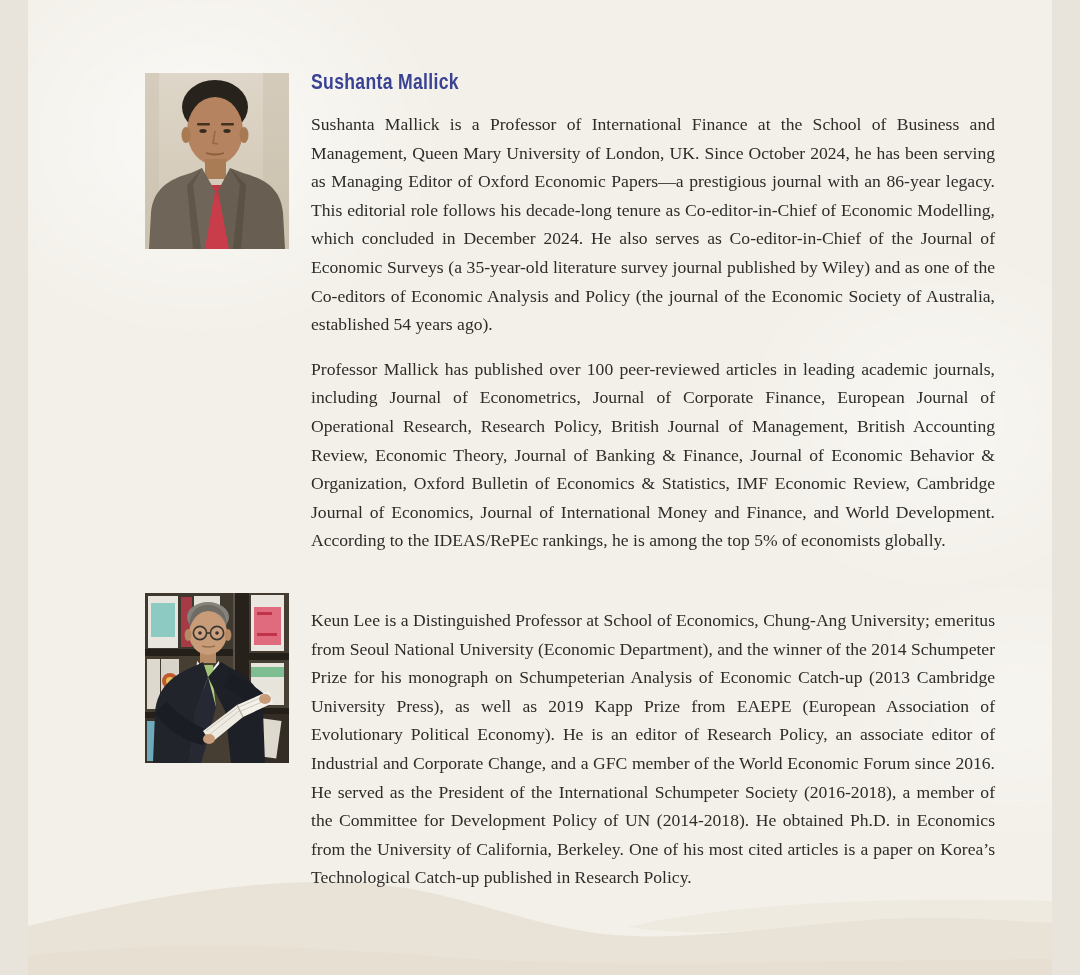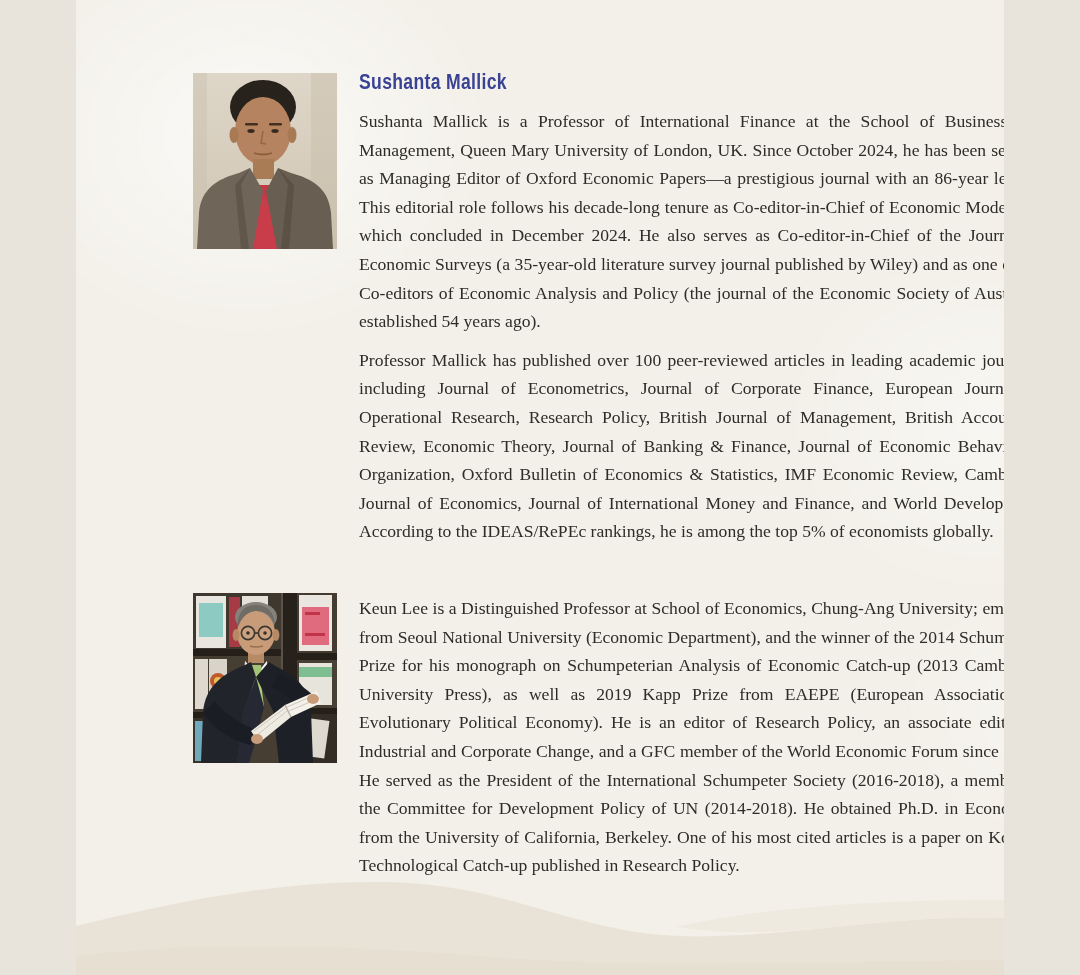--- a/index.html
+++ b/index.html
@@ -1,19 +1,19 @@
 <!DOCTYPE html>
 <html><head>
 <meta charset="utf-8">
 <style>
   * { box-sizing: border-box; }
   html, body { margin: 0; padding: 0; background: #e8e4db; }
   .page {
     position: relative;
-    width: 928px;
+    width: 1024px;
     height: 975px;
     margin: 0 auto;
     background: #f3f0e9;
     overflow: hidden;
     font-family: "Liberation Serif", serif;
   }
 
   
   .glow { position: absolute; pointer-events: none; filter: blur(18px); }
   .glow-tl { left: -90px; top: -80px; width: 520px; height: 430px;
@@ -43,21 +43,21 @@
     color: #3a4294;
     white-space: nowrap;
   }
   h2.bio-name .condense {
     display: inline-block;
     transform: scaleX(0.80);
     transform-origin: 0 50%;
     letter-spacing: 0.4px;
   }
   .bio-text p {
-    margin: 4px 0 10px 0;
+    margin: 16px 0 10px 0;
     font-size: 17.6px;
     line-height: 28.6px;
     color: #2e2c29;
     text-align: justify;
   }
 </style>
 </head>
 <body>
 
 <div class="page">

